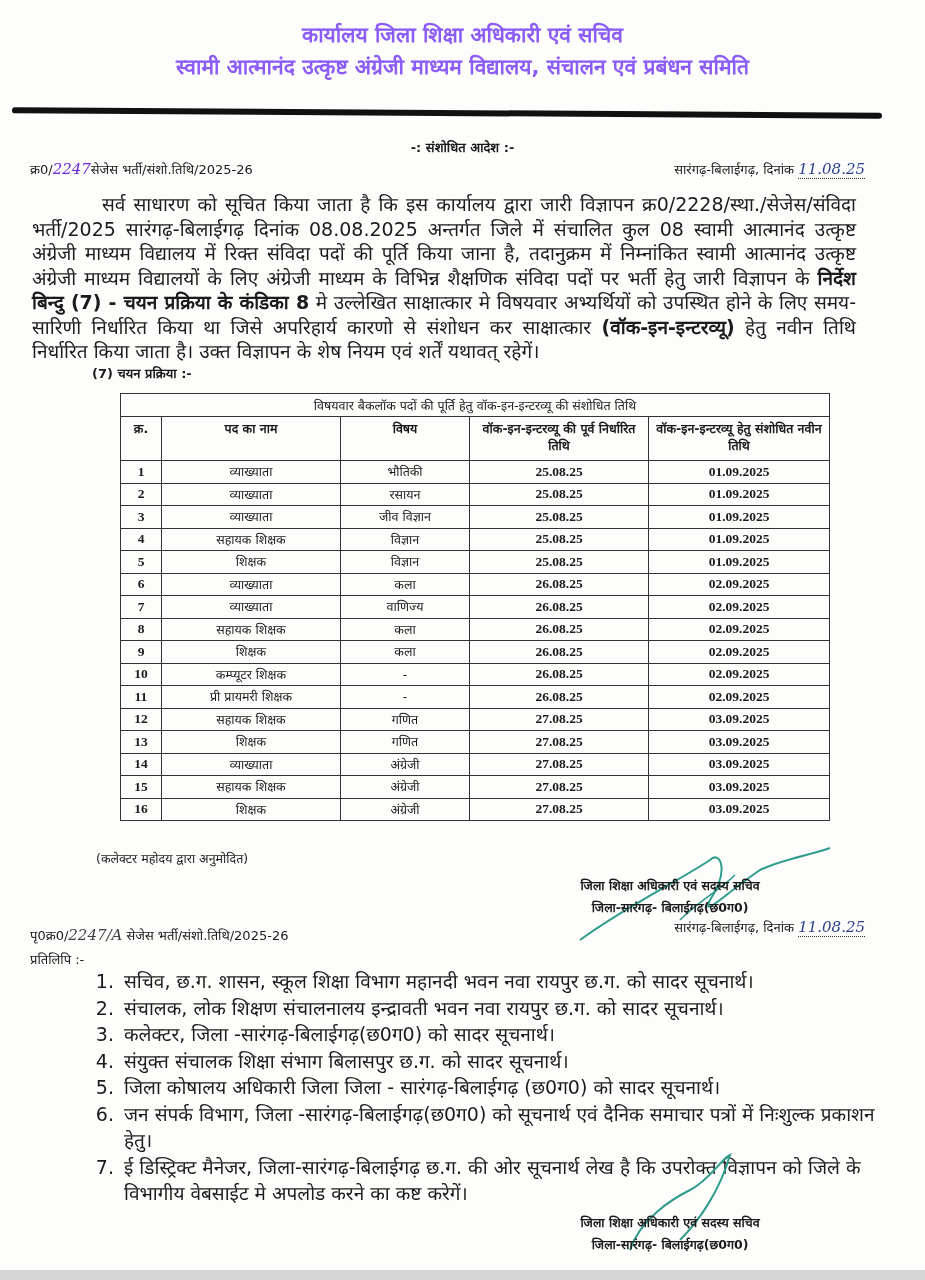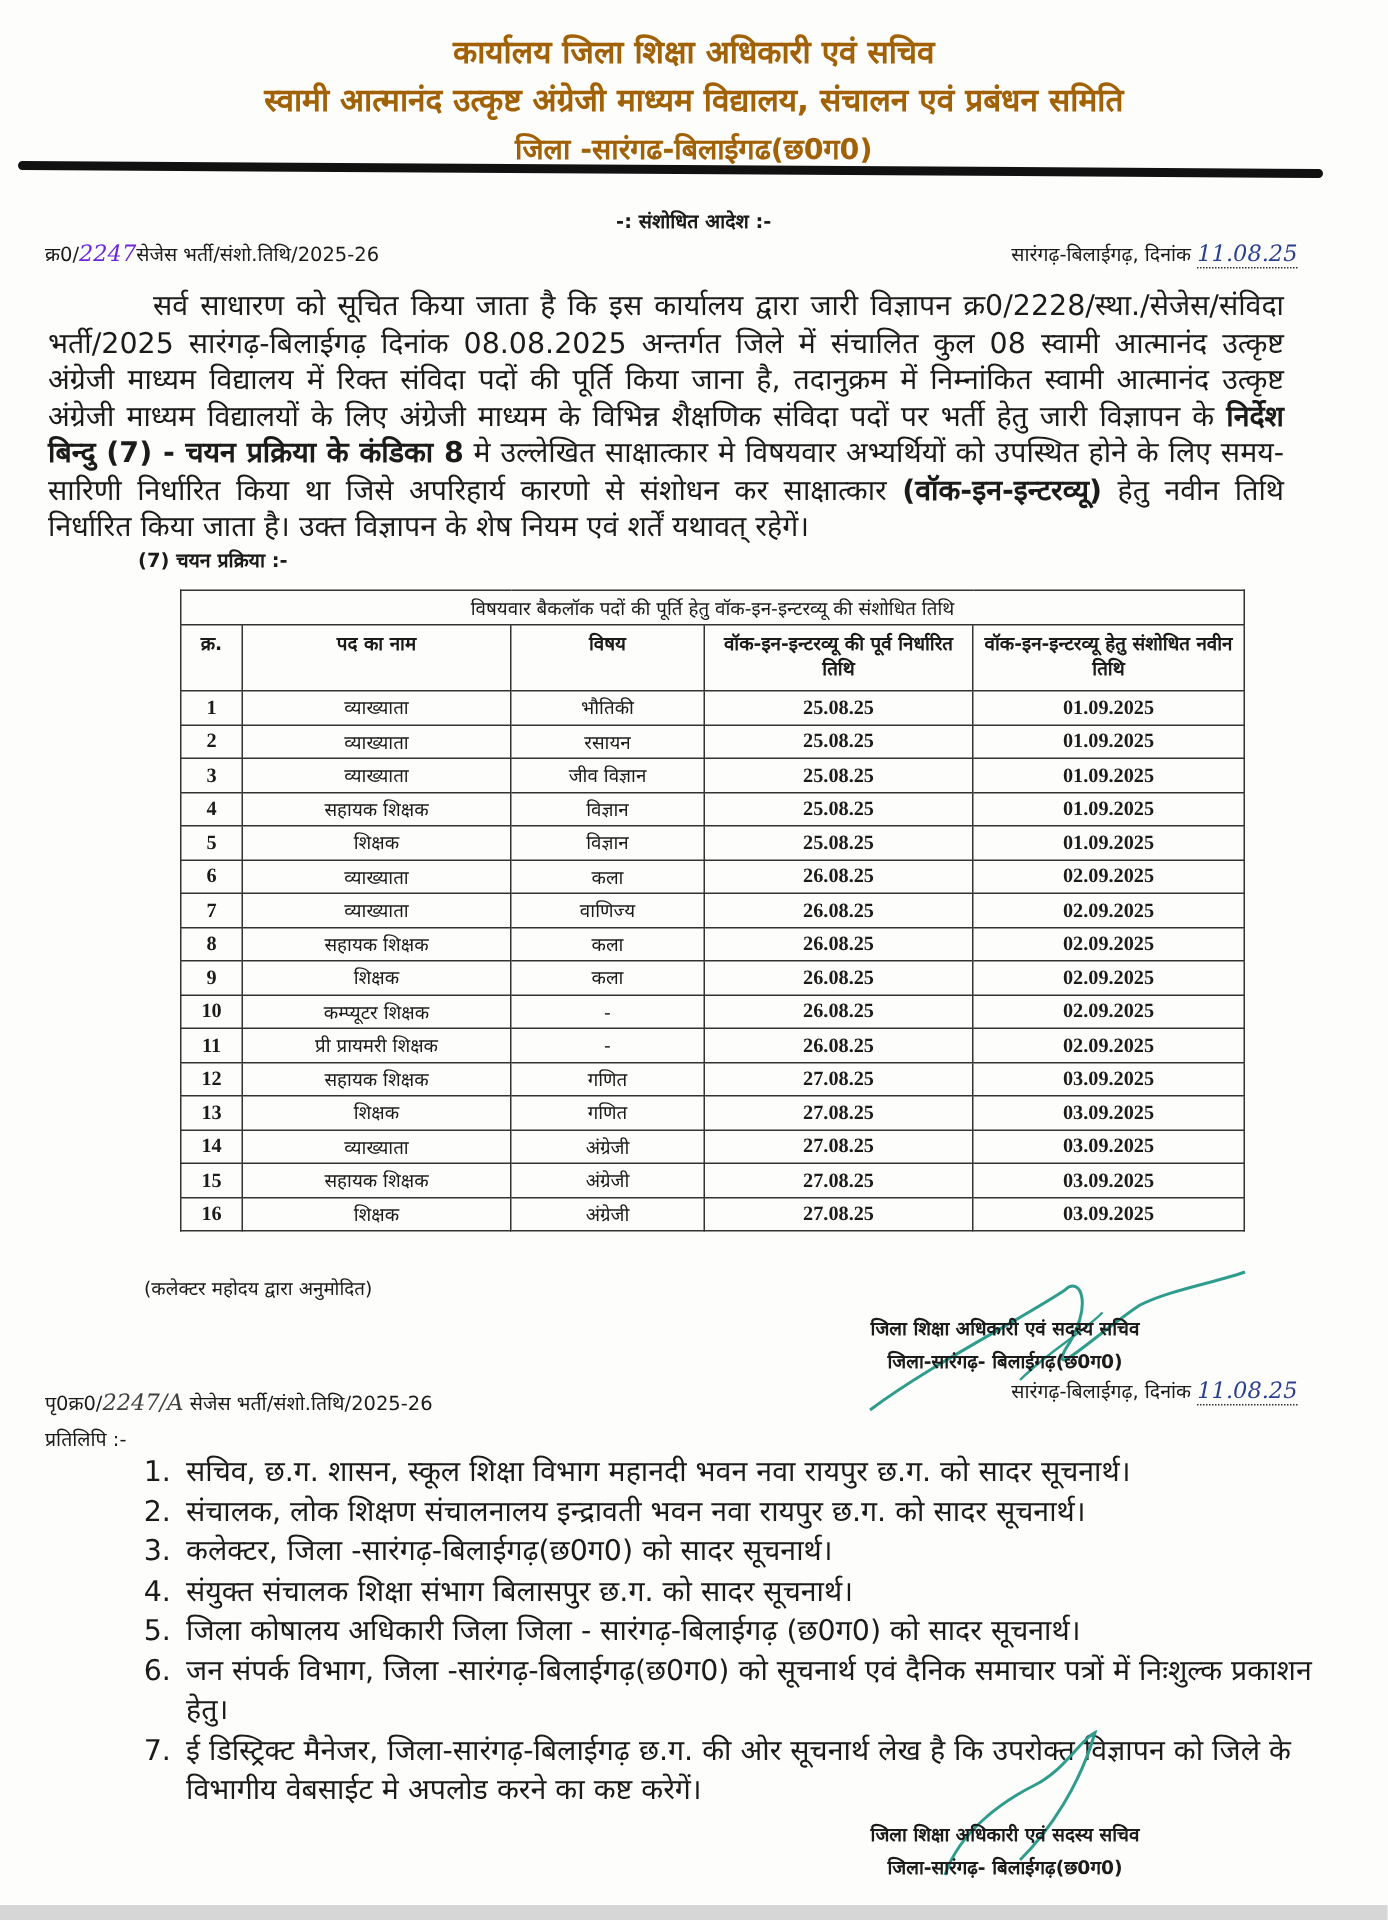--- a/index.html
+++ b/index.html
@@ -2,21 +2,21 @@
 <html><head>
 <meta charset="utf-8">
 <style>
   html, body { margin:0; padding:0; }
   body {
     width:925px; height:1280px; background:#fbfbf8; overflow:hidden; position:relative;
     font-family:"DejaVu Sans", sans-serif; color:#1b1b1b;
   }
   .page { position:absolute; left:0; top:0; width:925px; height:1270px; background:#fdfdfb; }
   .bottom-bar { position:absolute; left:0; top:1270px; width:925px; height:10px; background:#d6d6d6; }
-  .hdr { position:absolute; left:0; width:925px; text-align:center; font-weight:bold; color:#a16207; }
+  .hdr { position:absolute; left:0; width:925px; text-align:center; font-weight:bold; color:#8b5cf6; }
   .hdr1 { top:20px; font-size:21px; }
   .hdr2 { top:52px; font-size:21px; }
   .hdr3 { top:86px; font-size:19px; }
   .rule { position:absolute; left:12px; top:110px; width:870px; height:6px; background:#111; transform:rotate(0.35deg); border-radius:3px; }
   .order-title { position:absolute; top:138px; left:0; width:925px; text-align:center; font-size:13px; font-weight:bold; }
   .ref-line { position:absolute; top:160px; left:30px; font-size:13px; }
   .ref-line .hand { font-family:"DejaVu Serif", serif; color:#6d28d9; font-size:15px; font-style:italic; }
   .date-line { position:absolute; top:160px; right:60px; font-size:13px; }
   .date-line .hand { font-family:"DejaVu Serif", serif; color:#2b3f8f; font-size:15px; font-style:italic; border-bottom:1px dotted #333; }
   .para { position:absolute; top:192px; left:32px; width:824px; font-size:19px; line-height:24.5px; text-align:justify; text-indent:70px; }
@@ -42,21 +42,20 @@
   ol.cc li { padding-left:4px; }
   .signature-scribble { position:absolute; pointer-events:none; }
 </style>
 </head>
 <body>
 
 <div class="page">
 
   <div class="hdr hdr1">कार्यालय जिला शिक्षा अधिकारी एवं सचिव</div>
   <div class="hdr hdr2">स्वामी आत्मानंद उत्कृष्ट अंग्रेजी माध्यम विद्यालय, संचालन एवं प्रबंधन समिति</div>
-  <div class="hdr hdr3">जिला -सारंगढ-बिलाईगढ(छ0ग0)</div>
   <div class="rule"></div>
 
   <div class="order-title">-: संशोधित आदेश :-</div>
 
   <div class="ref-line">
     <span>क्र0/</span><span class="hand">2247</span><span>सेजेस भर्ती/संशो.तिथि/2025-26</span>
   </div>
   <div class="date-line">
     <span>सारंगढ़-बिलाईगढ़, दिनांक</span>
     <span class="hand">11.08.25</span>

